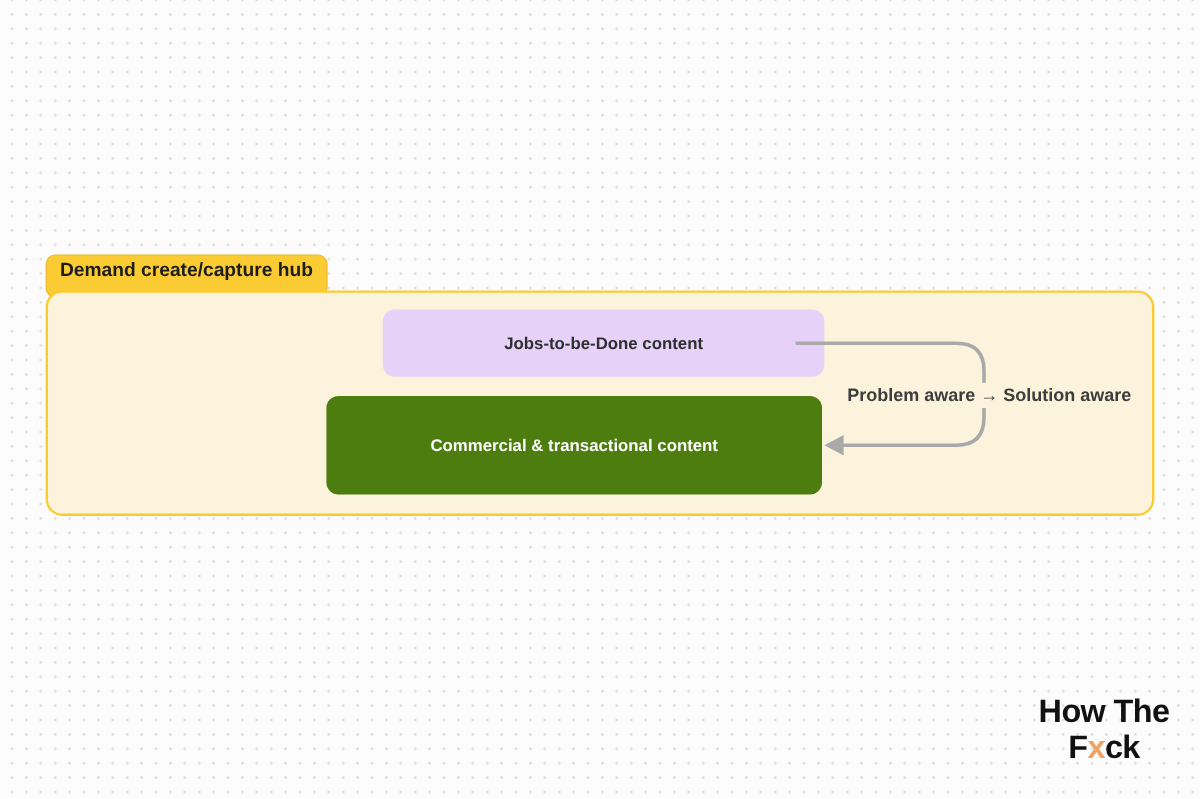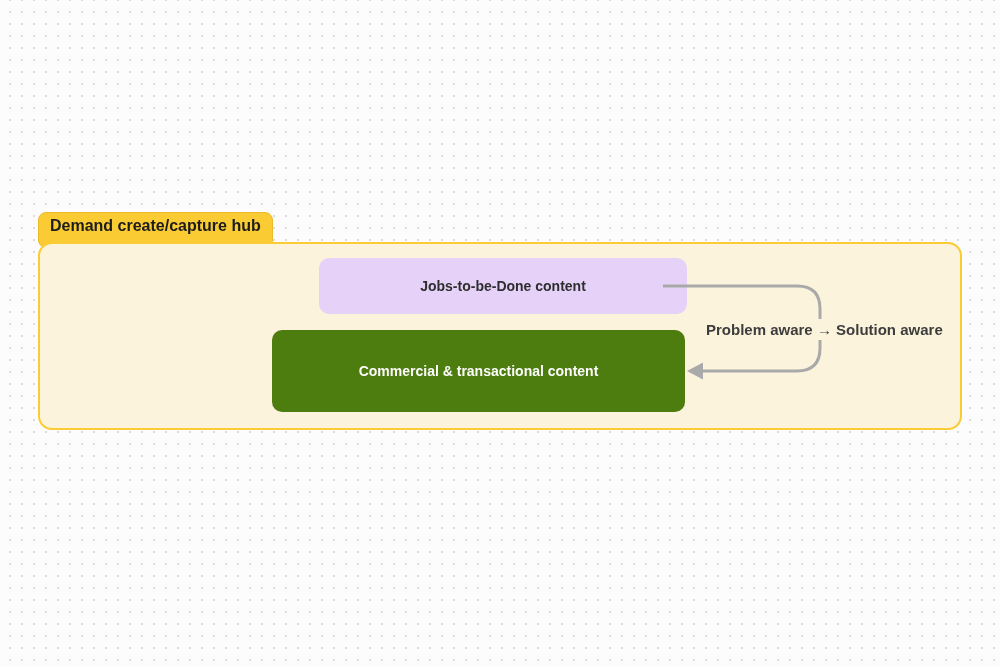--- a/index.html
+++ b/index.html
@@ -135,13 +135,15 @@
 </div>
 
 <svg class="arrow-svg" viewBox="0 0 1000 666" xmlns="http://www.w3.org/2000/svg" aria-hidden="true">
   <path d="M 663 286 L 797 286 Q 820 286 820 309 L 820 348 Q 820 371 797 371 L 701 371" fill="none" stroke="#A9A9A9" stroke-width="3"></path>
   <polygon points="687,371 703,362.5 703,379.5" fill="#A9A9A9"></polygon>
 </svg>
 
 <div class="arrow-label">Problem aware → Solution aware</div>
 
 <div class="logo">
+  <div>How The</div>
+  <div><span>F</span><span class="accent">x</span><span>ck</span></div>
 </div>
 
 </body></html>

